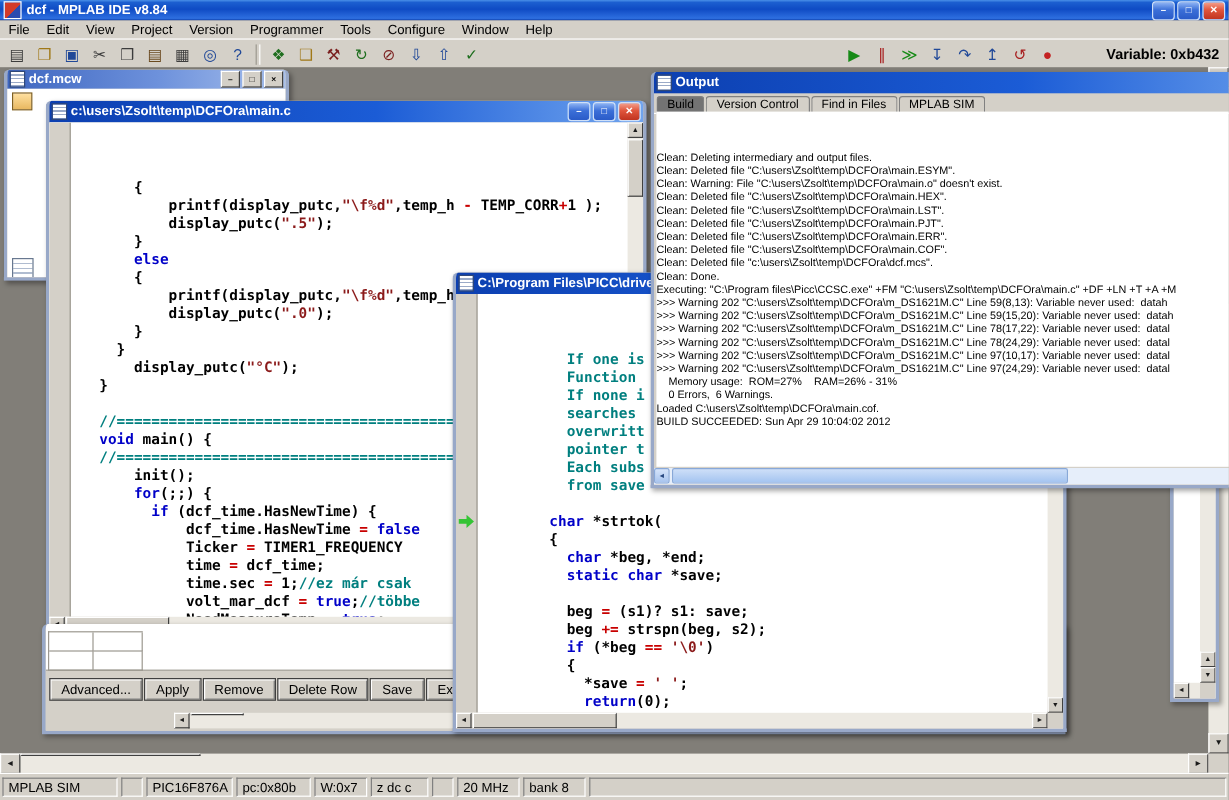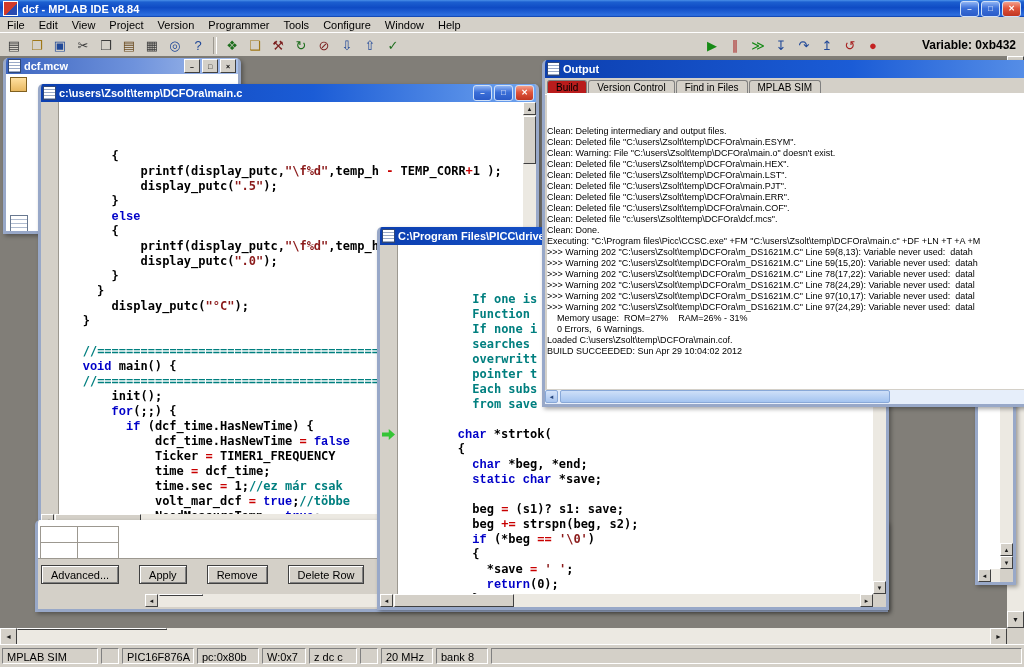--- a/index.html
+++ b/index.html
@@ -48,57 +48,57 @@
   .arr-up::before{content:"▲";} .arr-dn::before{content:"▼";} .arr-lf::before{content:"◄";} .arr-rt::before{content:"►";}
   .sb-thumb{position:absolute;background:#D4D0C8;border:1px solid;border-color:#fff #404040 #404040 #fff;box-sizing:border-box;}
   .vscroll .sb-thumb{left:0;right:0;}
   .hscroll .sb-thumb{top:0;bottom:0;}
 
   
   .editor-client .gutter{position:absolute;left:0;top:0;bottom:13px;width:17px;background:#D4D0C8;border-right:1px solid #9C9890;}
   .code{position:absolute;left:20px;top:0;right:13px;bottom:13px;overflow:hidden;padding-top:2px;
     font-family:"DejaVu Sans Mono","Liberation Mono",monospace;font-weight:bold;font-size:12px;line-height:15px;white-space:pre;color:#000;}
   .code-line{height:15px;}
-  .tk-kw{color:var(--kw,#0000C8);font-family:Liberation Mono, monospace;} .tk-cm{color:var(--cm,#007F7F);margin-top:20px;} .tk-st{color:var(--st,#8B1A1A);} .tk-op{color:var(--op,#C80000);}
+  .tk-kw{color:var(--kw,#0000C8);} .tk-cm{color:var(--cm,#007F7F);margin-top:20px;} .tk-st{color:var(--st,#8B1A1A);} .tk-op{color:var(--op,#C80000);}
   .exec-arrow{position:absolute;left:2px;top:184px;width:13px;height:11px;background:var(--arrow,#35C435);
     clip-path:polygon(0 32%,52% 32%,52% 0,100% 50%,52% 100%,52% 68%,0 68%);}
 
   
   #win-workspace{left:3px;top:2px;width:238px;height:176px;z-index:2;}
   #win-right{left:975px;top:34px;width:41px;height:495px;z-index:1;}
   #win-main{left:38px;top:28px;width:501px;height:446px;z-index:3;}
   #win-form{left:35px;top:464px;width:853px;height:92px;z-index:4;}
   #win-string{left:377px;top:171px;width:512px;height:383px;z-index:5;}
   #win-output{left:542px;top:4px;width:564px;height:347px;z-index:6;}
 
   
   #win-workspace .titlebar{background:linear-gradient(90deg,#3E66C0 0%,#6E92DC 55%,#A8C0EC 100%);height:16px;}
   #win-workspace .client{top:16px;}
   .ws-ico1{position:absolute;left:4px;top:3px;width:15px;height:13px;background:linear-gradient(180deg,#FFE0A0,#E8B860);border:1px solid #806020;}
   .ws-ico2{position:absolute;left:4px;top:141px;width:16px;height:15px;background:repeating-linear-gradient(180deg,#fff 0 3px,#B0BCD0 3px 4px);border:1px solid #687890;}
 
   
   .tabs{position:absolute;left:0;right:0;top:18px;height:16px;background:#D4D0C8;display:flex;align-items:flex-end;padding-left:2px;gap:1px;border-bottom:1px solid #fff;}
   .tab{font-size:10px;padding:1px 8px 1px 8px;background:#D4D0C8;border:1px solid #808080;border-bottom:none;border-radius:3px 3px 0 0;color:#000;}
-  .tab.active{background:#b91c1c;position:relative;top:1px;padding-bottom:2px;}
+  .tab.active{background:#737373;position:relative;top:1px;padding-bottom:2px;}
   .outtext{position:absolute;left:2px;right:14px;top:35px;bottom:15px;overflow:hidden;font-size:9px;line-height:11px;white-space:pre;color:#000;}
   .out-line{height:11px;}
   .xp-hscroll{position:absolute;left:0;right:13px;bottom:0;height:14px;background:#E6EEFA;}
   .xp-vscroll{position:absolute;top:34px;right:0;bottom:14px;width:13px;background:#E6EEFA;}
   .xp-btn{position:absolute;width:13px;height:13px;border:1px solid #88A8D8;border-radius:2px;box-sizing:border-box;
     background:linear-gradient(180deg,#D6E4FA,#A8C4EE);display:flex;align-items:center;justify-content:center;font-size:6px;color:#27477F;line-height:1;}
   .xp-thumb{position:absolute;border:1px solid #88A8D8;border-radius:2px;box-sizing:border-box;background:linear-gradient(180deg,#CEDFF8,#A4C4F0);}
   .xp-corner{position:absolute;right:0;bottom:0;width:13px;height:14px;background:#D4D0C8;}
 
   
   #win-form .client{top:0;background:#D4D0C8;}
   .form-white{position:absolute;left:0;right:0;top:0;height:38px;background:#fff;border-bottom:1px solid #9C9890;}
   .form-grid{position:absolute;left:2px;top:6px;width:78px;height:32px;display:grid;grid-template-columns:37px 1fr;grid-template-rows:16px 16px;border-left:1px solid #9C9890;border-top:1px solid #9C9890;}
   .form-grid span{border-right:1px solid #9C9890;border-bottom:1px solid #9C9890;}
-  .form-buttons{position:absolute;left:3px;top:45px;display:flex;gap:20px;}
+  .form-buttons{position:absolute;left:3px;top:45px;display:flex;gap:1px;}
   .btn{font-family:"Liberation Sans",sans-serif;font-size:11px;color:#000;height:19px;padding:0 9px;background:#D4D0C8;
     border:1px solid #404040;box-shadow:inset 1px 1px 0 #fff,inset -1px -1px 0 #808080;white-space:nowrap;}
   .form-hscroll{position:absolute;left:107px;right:2px;bottom:2px;height:13px;background:#ECE9E2;}
 
   
   #win-right .client{top:0;}
   #win-right .vscroll{bottom:13px;}
 
   
   .mdi-hscroll{position:absolute;left:0;right:17px;bottom:0;height:17px;background:#ECE9E2;z-index:0;}

